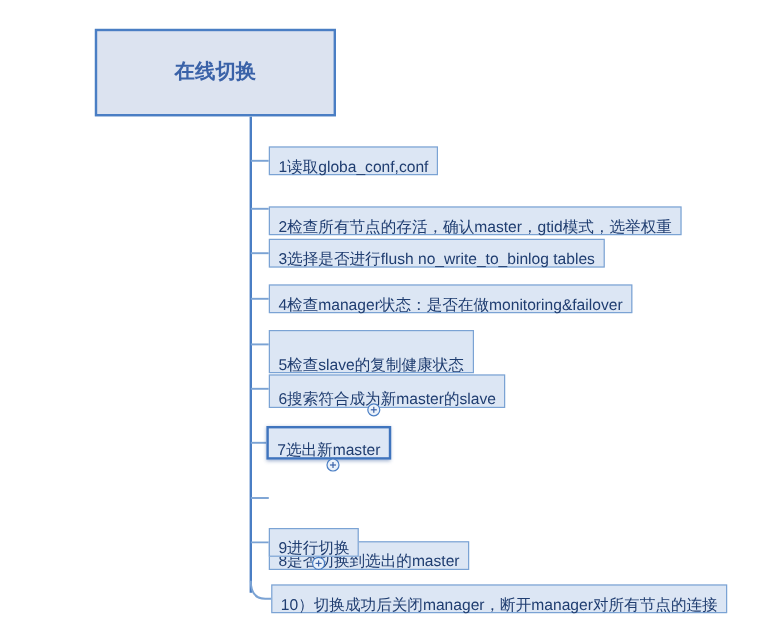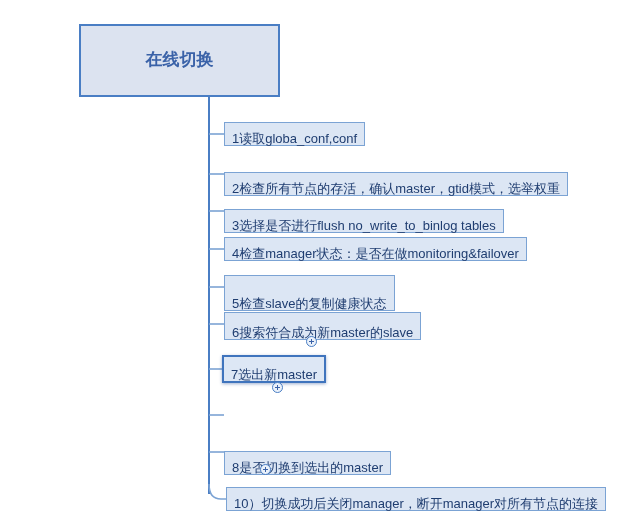--- a/index.html
+++ b/index.html
@@ -136,21 +136,21 @@
   </div>
 
   <div class="node" style="left:224px; top:122px; height:24px;">
     <span>1读取globa_conf,conf</span>
   </div>
 
   <div class="node" style="left:224px; top:172px; height:24px;">
     <span>2检查所有节点的存活，确认master，gtid模式，选举权重</span>
   </div>
 
-  <div class="node" style="left:224px; top:209px; height:24px;">
+  <div class="node" style="left:224px; top:199px; height:24px;">
     <span>3选择是否进行flush no_write_to_binlog tables</span>
   </div>
 
   <div class="node" style="left:224px; top:237px; height:24px;">
     <span>4检查manager状态：是否在做monitoring&amp;failover</span>
   </div>
 
   <div class="node" style="left:224px; top:275px; height:36px;">
     <span>5检查slave的复制健康状态</span>
   </div>
@@ -162,19 +162,22 @@
 
   <div class="node selected" style="left:222px; top:355px; height:28px;">
     <span>7选出新master</span>
   </div>
   <div class="expander" style="left:272px; top:382px;"></div>
 
   <div class="node" style="left:224px; top:403px; height:24px;margin-top:48px;">
     <span>8是否切换到选出的master</span>
   </div>
 
+  <div class="node" style="left:224px; top:440px; height:24px;">
+    <span>9进行切换</span>
+  </div>
   <div class="expander" style="left:260px; top:464px;"></div>
 
   <div class="node" style="left:226px; top:487px; height:24px;">
     <span>10）切换成功后关闭manager，断开manager对所有节点的连接</span>
   </div>
 
 </div>
 
 </body></html>

